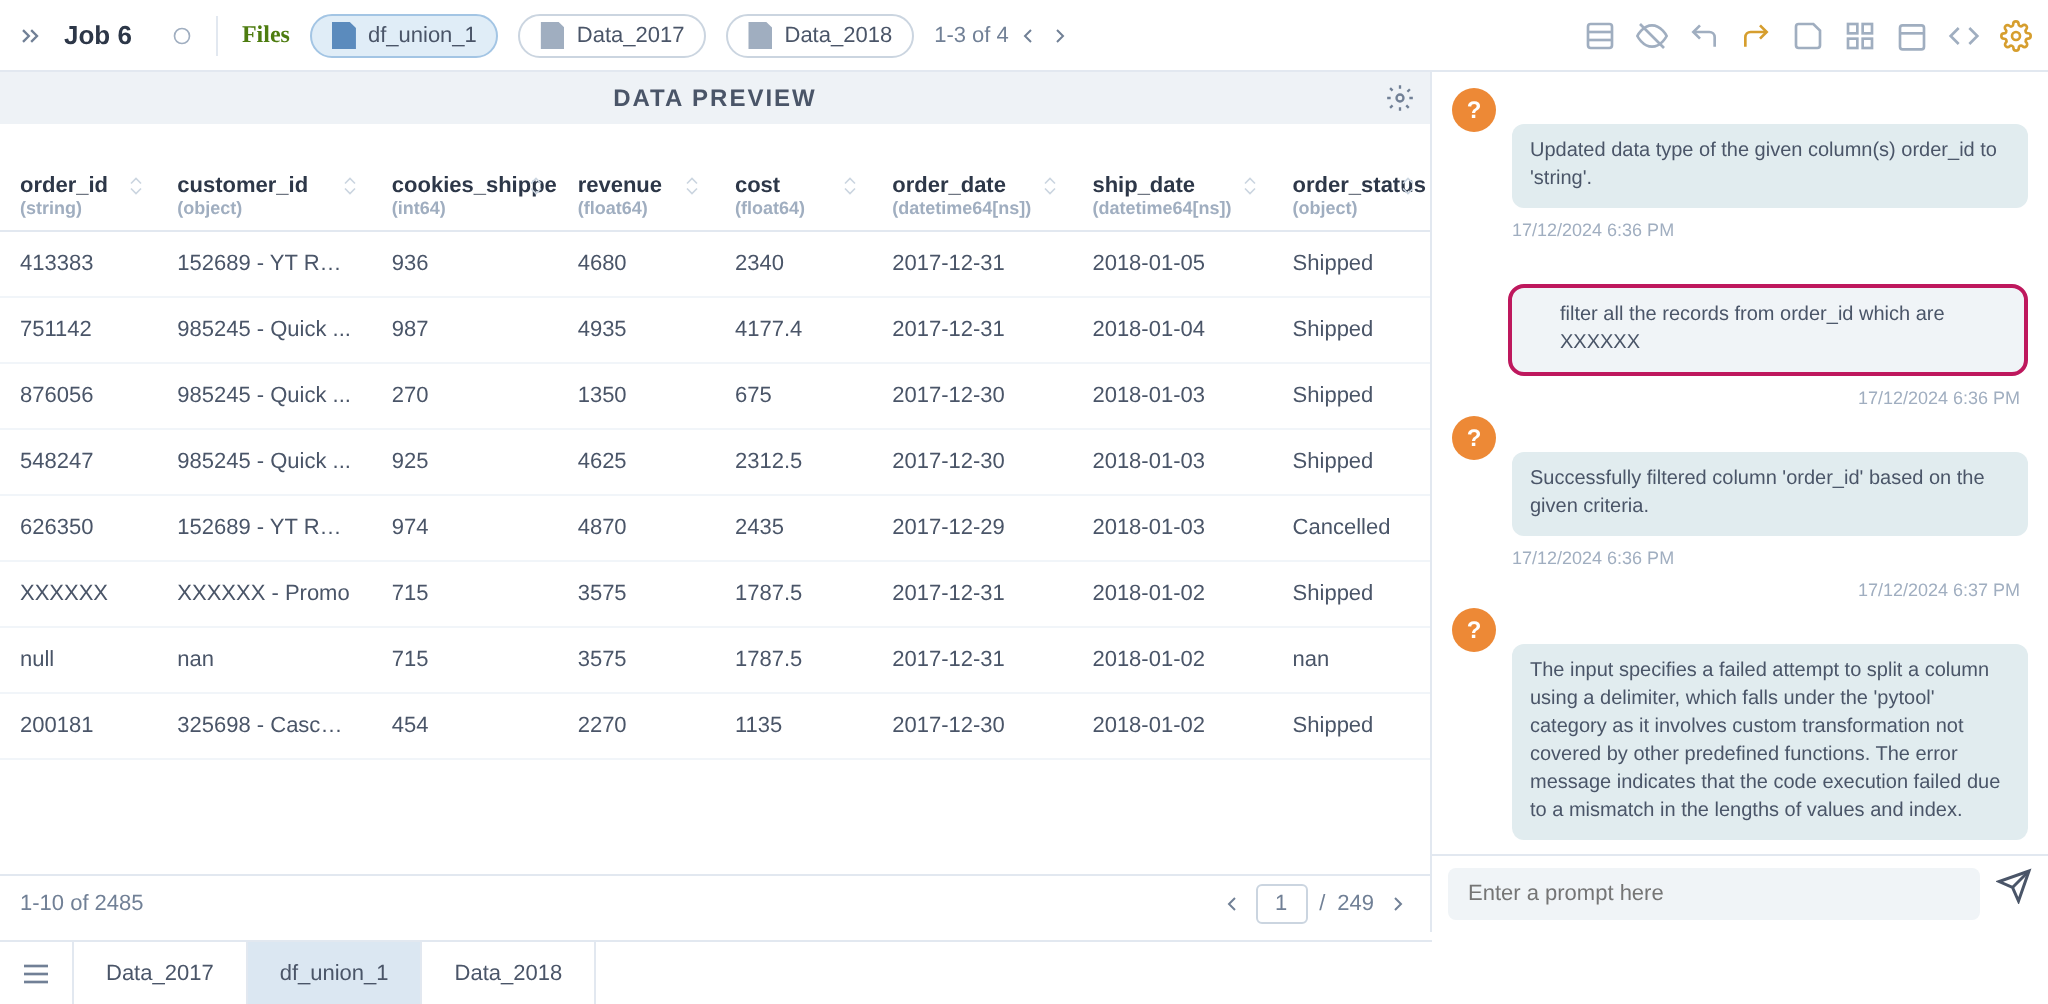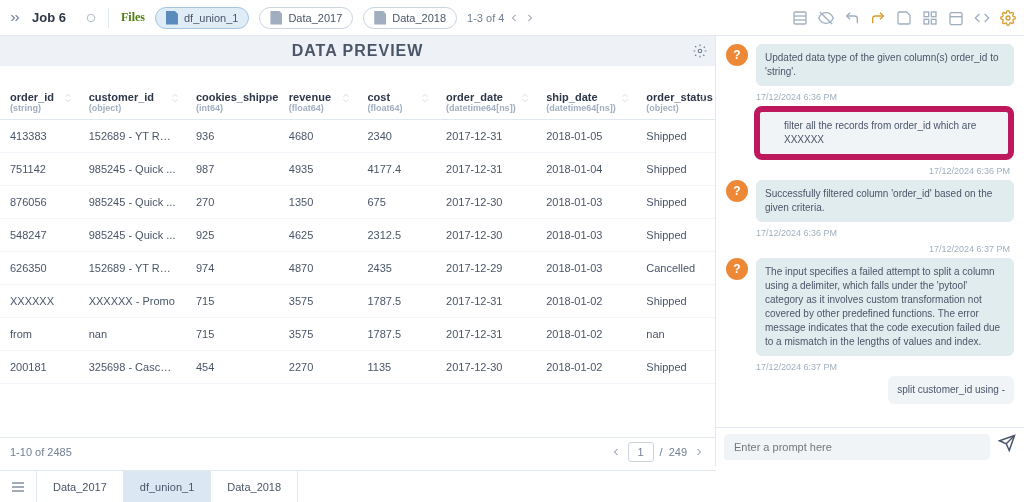--- a/index.html
+++ b/index.html
@@ -12,42 +12,42 @@
 .pill { display: inline-flex; align-items: center; gap: 6px; border: 1px solid #cbd5e0; border-radius: 14px; padding: 3px 10px; font-size: 11px; color: #4a5568; cursor: pointer; }
 .pill.active { background: #e0edf7; border-color: #a3c5e4; }
 .pill .ficon { width: 12px; height: 14px; background: #a0aec0; clip-path: polygon(0 0, 70% 0, 100% 25%, 100% 100%, 0 100%);}
 .pill.active .ficon { background:#5b8bbd;}
 .pagecount { font-size: 11px; color:#718096; display:flex; align-items:center; gap:4px;}
 .top-icons { margin-left: auto; display: flex; gap: 10px; align-items: center; color: #a0aec0; }
 .top-icons svg { width: 16px; height: 16px; cursor: pointer; }
 .top-icons .amber { color: #d69e2e; }
 .main { display: flex; height: 430px; }
 .left { width: 716px; border-right: 1px solid #e2e8f0; display:flex; flex-direction:column; position:relative;}
-.preview-hdr { background: #eef2f6; text-align: center; font-weight: 600; font-size: 16px; letter-spacing: 1px; color: #4a5568; padding: 6px 0; position:relative;}
+.preview-hdr { background: #eef2f6; text-align: center; font-weight: 600; font-size: 12px; letter-spacing: 1px; color: #4a5568; padding: 6px 0; position:relative;}
 .preview-hdr .gear { position:absolute; right:8px; top:5px; color:#718096;}
 .table-wrap { flex:1; overflow:hidden; }
 table { width: 100%; border-collapse: collapse; table-layout: fixed; margin-top: 17px; }
 th, td { text-align: left; padding: 10px 10px; font-size: 11px; overflow:hidden; text-overflow: ellipsis; white-space:nowrap;}
 th { border-bottom: 1px solid #e2e8f0; position:relative; vertical-align: top; padding-top:8px; padding-bottom:6px;}
 .colname { font-weight:600; color:#2d3748; display:block;}
 .coltype { font-size:9px; color:#a0aec0; display:block;}
 .sort { position:absolute; right:6px; top:8px; color:#cbd5e0;}
 tbody tr { border-bottom: 1px solid #f1f5f9;}
 .pager { display:flex; align-items:center; padding:4px 10px; border-top:1px solid #e2e8f0; font-size:11px; color:#718096;}
 .pager .right { margin-left:auto; display:flex; align-items:center; gap:6px;}
 .pager .pgbox { border:1px solid #cbd5e0; border-radius:3px; width:26px; height:20px; text-align:center; line-height:18px;}
 .chat { width: 308px; display:flex; flex-direction:column; background:#fff;}
 .chat-body { flex:1; overflow-y:auto; padding:8px 10px; display:flex; flex-direction:column; gap:4px;}
 .msg-row { display:flex; gap:8px; }
 .avatar { width:22px; height:22px; border-radius:50%; background:#ed8936; color:#fff; font-weight:bold; font-size:12px; display:flex; align-items:center; justify-content:center; flex-shrink:0;}
-.bubble { border-radius:6px; padding:7px 9px; font-size:10px; line-height:1.4; max-width:260px;}
+.bubble { border-radius:6px; padding:7px 9px; font-size:10px; line-height:1.4; max-width:260px;margin-top:18px;}
 .bot .bubble { background:#e1ecef;}
 .user { justify-content:flex-end;}
 .user .bubble { background:#f0f4f7;}
-.highlight { border:6px solid #be185d; border-radius:8px;padding-left:24px;}
+.highlight { border:2px solid #be185d; border-radius:8px;padding-left:24px;}
 .ts { font-size:9px; color:#a0aec0; margin-top:2px;}
 .ts.left-ts { margin-left:30px;}
 .ts.right-ts { text-align:right; margin-right:4px;}
 .composer { border-top:1px solid #e2e8f0; padding:6px 8px; display:flex; gap:8px;}
 .composer input { flex:1; border:none; background:#f0f4f7; border-radius:4px; padding:7px 10px; font-size:11px; color:#4a5568;}
 .send svg { width:18px; height:18px; color:#4a5568;}
 .bottomtabs { position:absolute; bottom:0; left:0; width:716px; height:32px; border-top:1px solid #e2e8f0; display:flex; align-items:center; background:#fff;}
 .tab-burger { width:36px; display:flex; align-items:center; justify-content:center; color:#718096;}
 .bt { padding:0 16px; height:100%; display:flex; align-items:center; font-size:11px; border-right:1px solid #e2e8f0; cursor:pointer; color:#4a5568;}
 .bt:first-of-type { border-left:1px solid #e2e8f0;}
@@ -276,21 +276,21 @@
               <td>XXXXXX</td>
               <td>XXXXXX - Promo</td>
               <td>715</td>
               <td>3575</td>
               <td>1787.5</td>
               <td>2017-12-31</td>
               <td>2018-01-02</td>
               <td>Shipped</td>
             </tr>
             <tr>
-              <td>from</td>
+              <td>null</td>
               <td>nan</td>
               <td>715</td>
               <td>3575</td>
               <td>1787.5</td>
               <td>2017-12-31</td>
               <td>2018-01-02</td>
               <td>nan</td>
             </tr>
             <tr>
               <td>200181</td>

